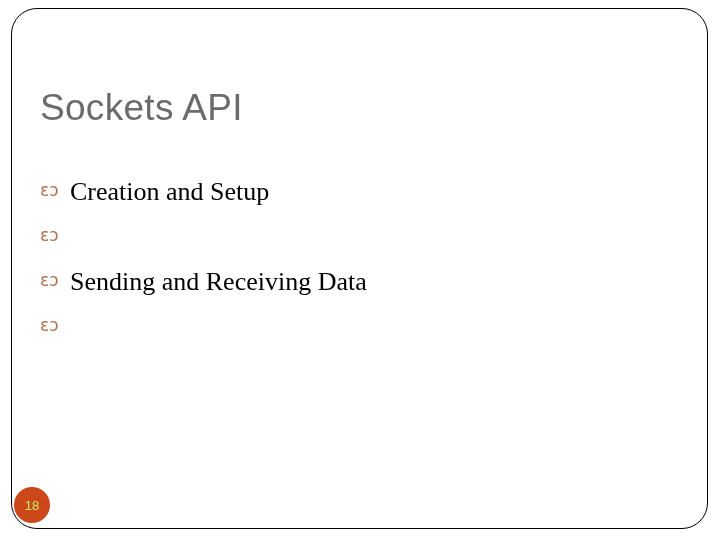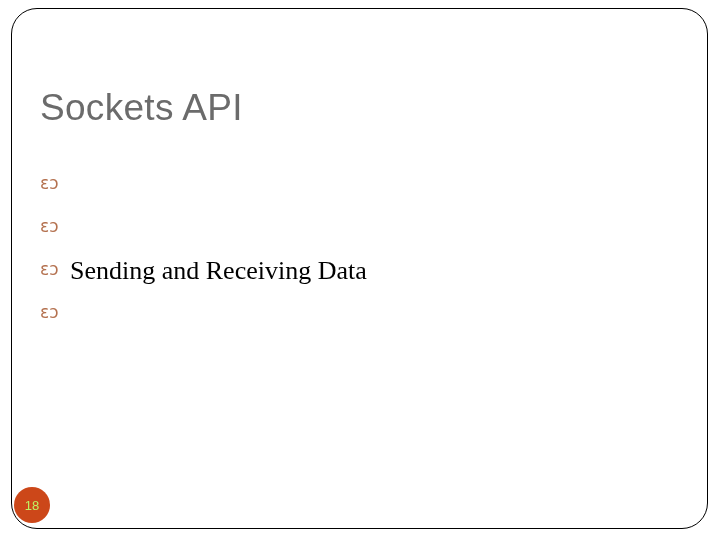--- a/index.html
+++ b/index.html
@@ -57,21 +57,21 @@
     top: 165px;
     width: 640px;
     margin: 0;
     padding: 0;
     list-style: none;
   }
 
   .bullet-item {
     display: flex;
     align-items: center;
-    margin: 1px 0 6px 0;
+    margin: 8px 0 6px 0;
     padding: 0;
     font-family: "Liberation Serif", serif;
     font-size: 26px;
     line-height: 37px;
     color: #000000;
     white-space: nowrap;
   }
 
   .bullet-glyph {
     flex: 0 0 auto;
@@ -116,20 +116,21 @@
 <div id="slide">
 
   <div id="slide-frame"></div>
 
   <h1 id="slide-title">Sockets API</h1>
 
   <ul id="bullet-list">
 
     <li class="bullet-item">
       <span class="bullet-glyph">ɛɔ</span>
+      <span class="bullet-text">Creation and Setup</span>
     </li>
 
     <li class="bullet-item">
       <span class="bullet-glyph">ɛɔ</span>
     </li>
 
     <li class="bullet-item">
       <span class="bullet-glyph">ɛɔ</span>
       <span class="bullet-text">Sending and Receiving Data</span>
     </li>

